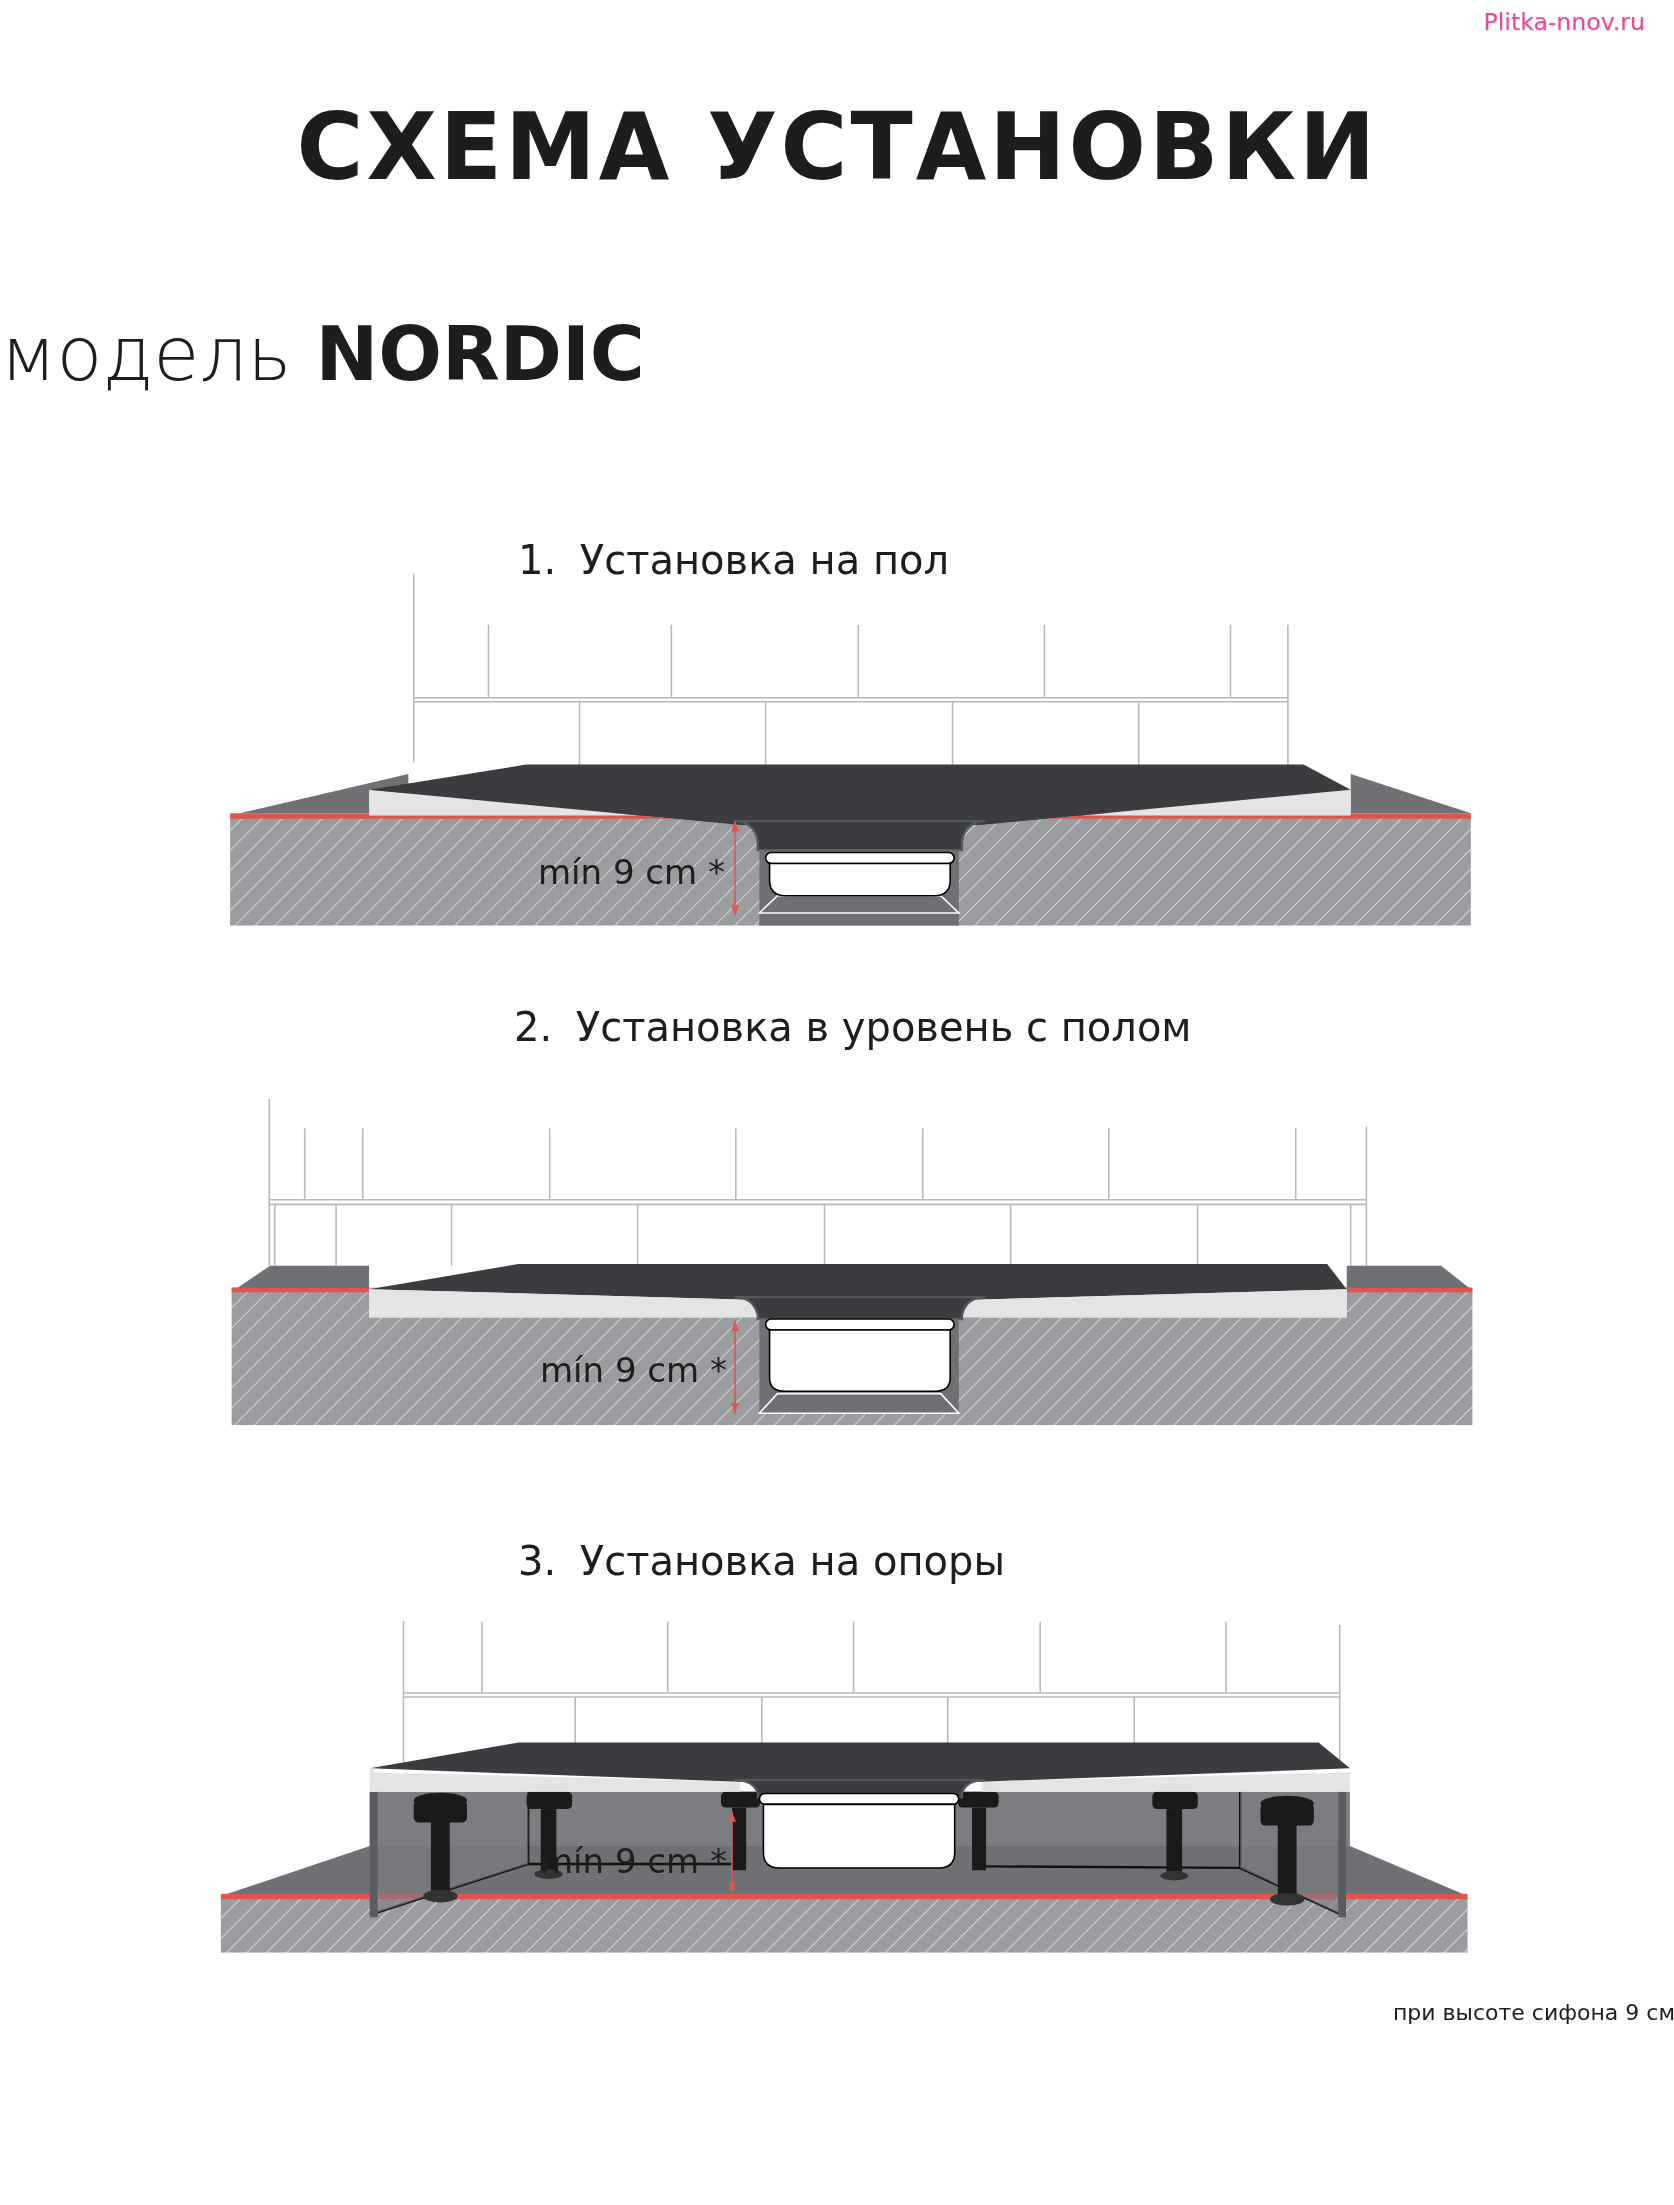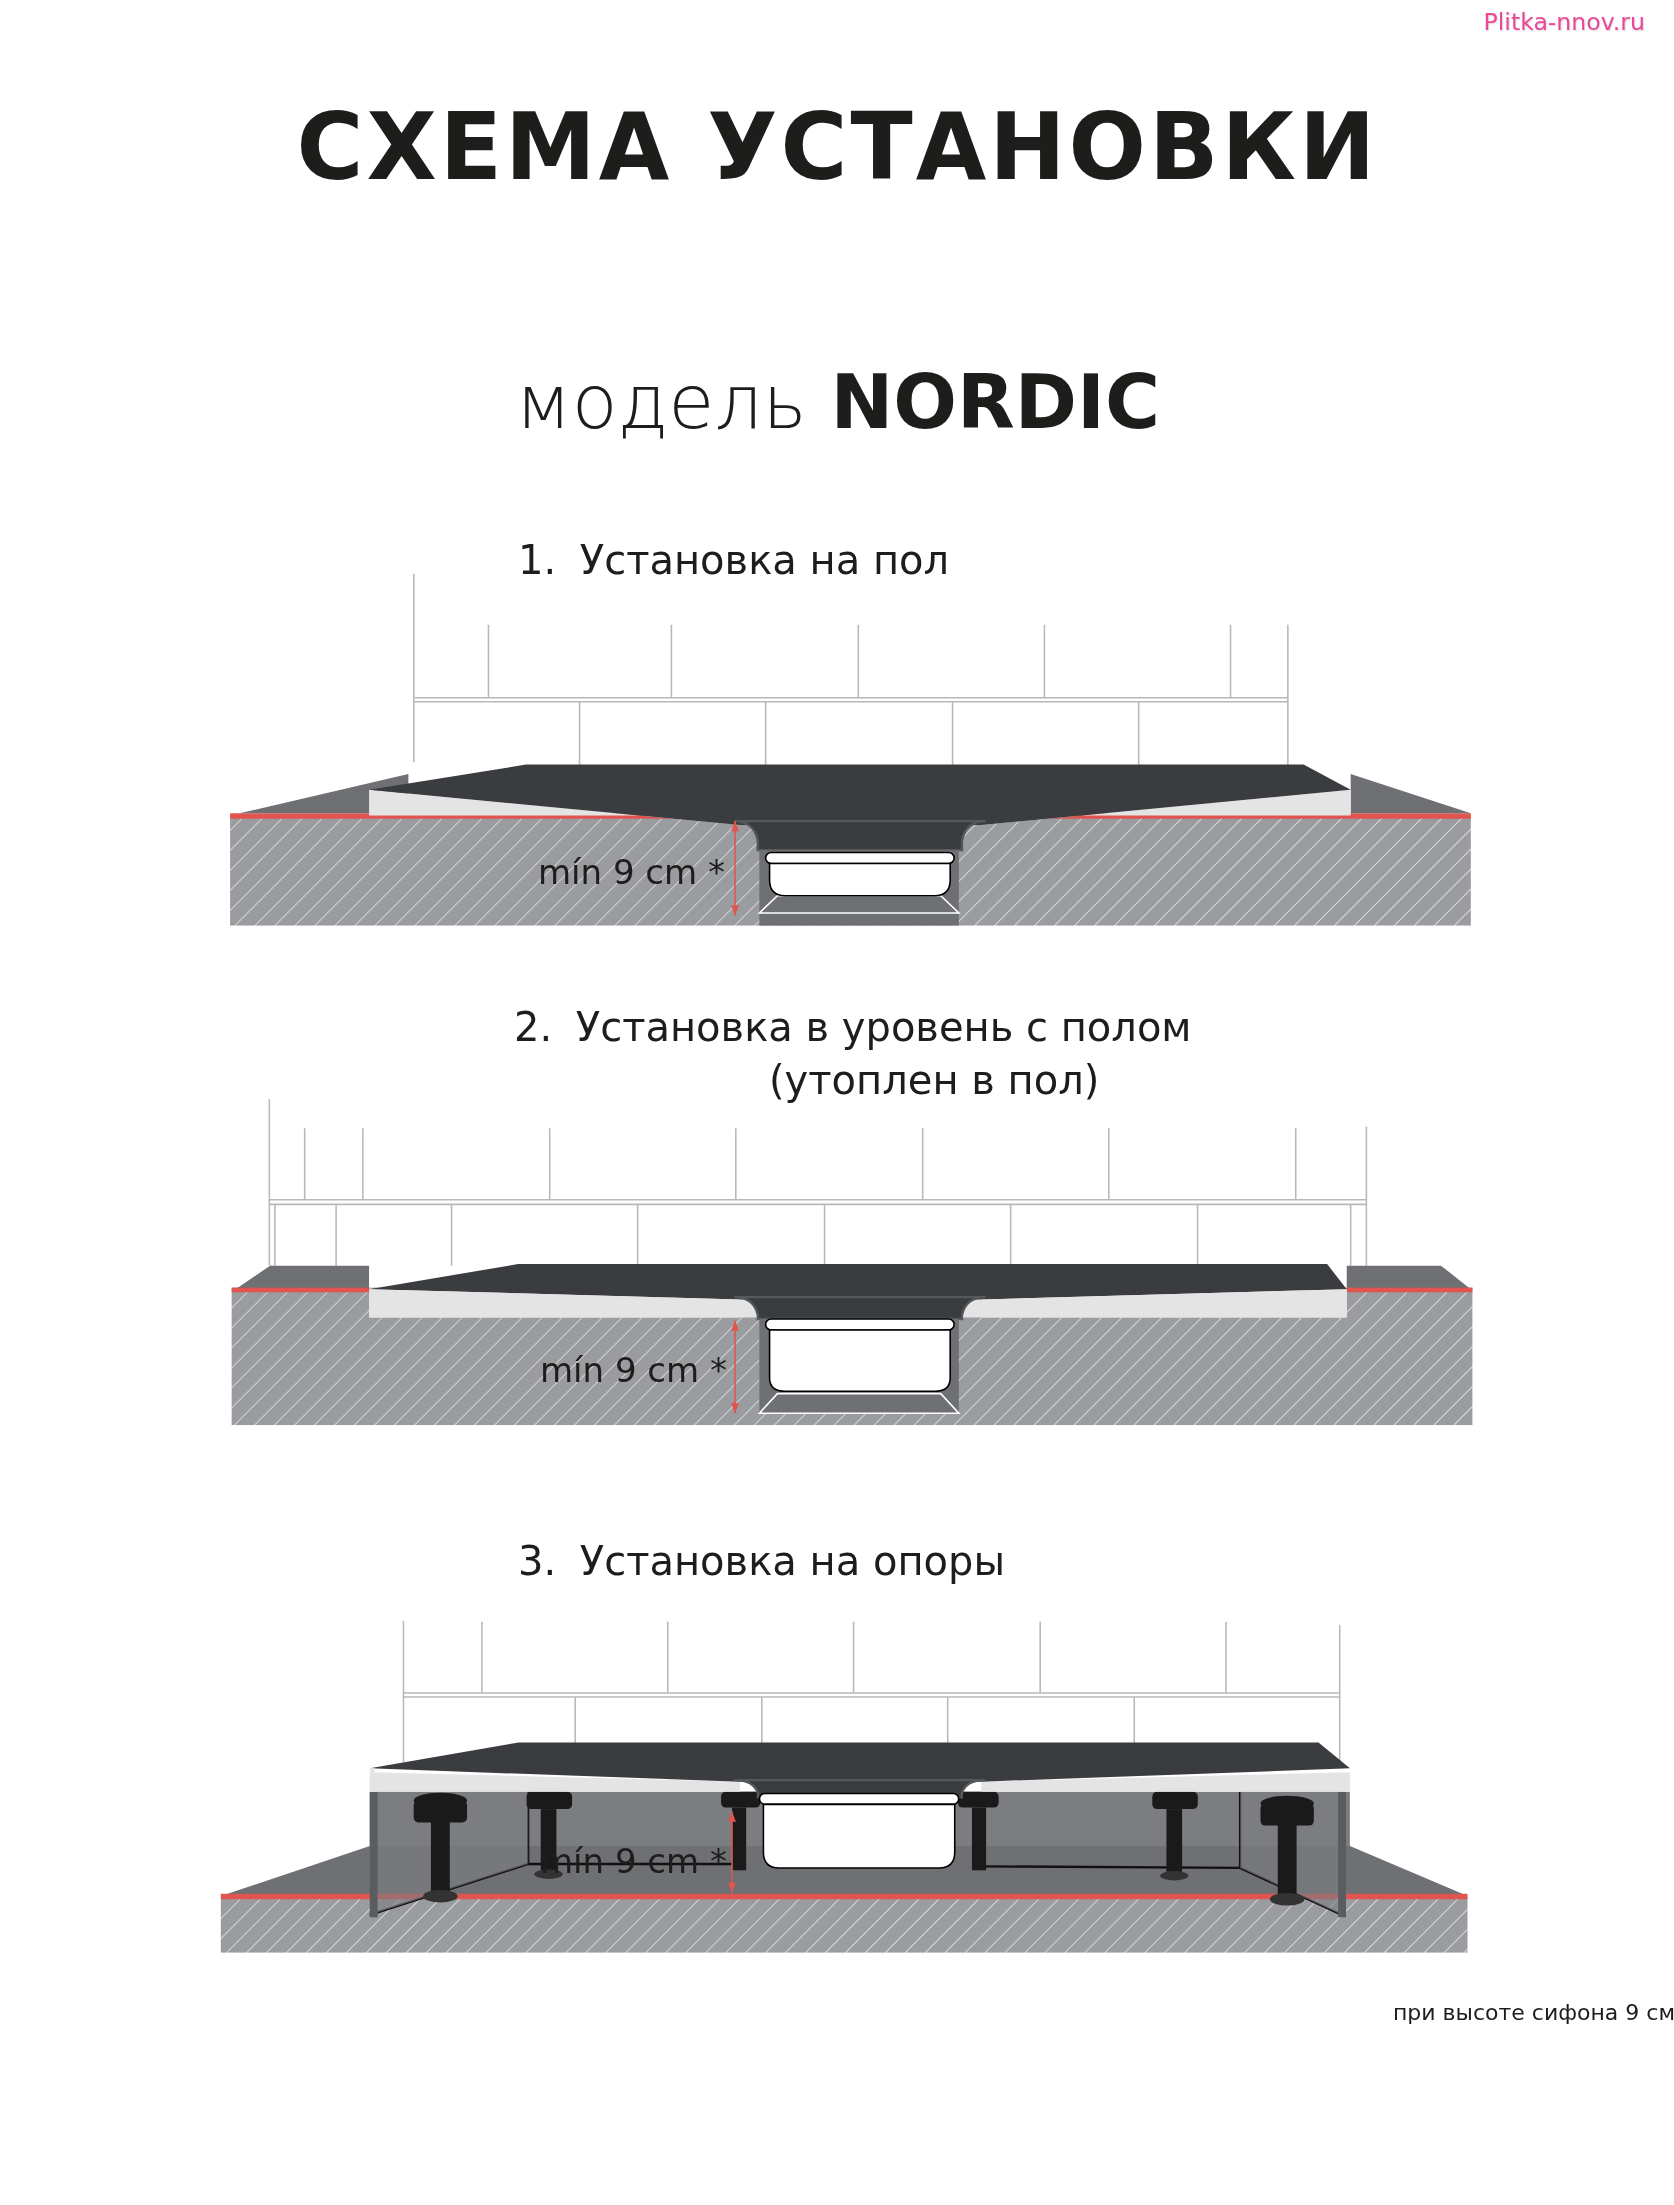--- a/index.html
+++ b/index.html
@@ -2,21 +2,21 @@
 <html style="font-size:12.6px"><head>
 <meta charset="utf-8">
 <style>
   html, body { margin: 0; padding: 0; background: #ffffff; }
   body { width: 1675px; height: 2205px; position: relative; overflow: hidden;
          font-family: "DejaVu Sans", sans-serif; color: #1d1d1b; }
   .watermark { position: absolute; right: 30px; top: 7.9px; font-size: 23.6px;
                color: #ec4899; text-shadow: 0.8px 0.8px 1.6px #d6d6d6; font-family: "DejaVu Sans", sans-serif; }
   .main-title { position: absolute; left: 0; width: 100%; top: 93px; text-align: center;
                 font-size: 93px; font-weight: bold; letter-spacing: 3.1px; transform: scaleX(0.98); }
-  .subtitle { position: absolute; left: 0; width: 100%; top: 310px; text-align: center; font-size: 75px; margin-top: 48px; }
+  .subtitle { position: absolute; left: 0; width: 100%; top: 310px; font-size: 75px; }
   .subtitle .light { font-weight: 300; }
   .subtitle .bold { font-weight: bold; }
   .step-title { position: absolute; font-size: 40px; line-height: 53px; }
   .step-title .num { font-weight: normal; margin-right: 23.6px; }
   .step-title .sub { display: block; padding-left: 255px; }
   .diagram { position: absolute; }
   .measure-label { position: absolute; font-size: 34px; color: #1d1d1b; white-space: nowrap; }
   .footnote { position: absolute; left: 0; width: 100%; top: 1972px; text-align: right; font-size: 22px; margin-top: 28px; }
 </style>
 </head>
@@ -80,21 +80,20 @@
   <path d="M980,1099 L980,1120 Q980,1140 1000,1140 L1190,1140 Q1210,1140 1210,1120 L1210,1099 Z" fill="#ffffff" stroke="#000" stroke-width="2"></path>
 
   <line x1="936" y1="1045" x2="936" y2="1165" stroke="#e05550" stroke-width="2"></line>
   <polygon points="936,1045 931,1058 941,1058" fill="#e05550"></polygon>
   <polygon points="936,1165 931,1152 941,1152" fill="#e05550"></polygon>
 </svg>
 <div class="measure-label" style="left:538px; top:852px;">mín 9 cm *</div>
 
 <div class="step-title" style="left:514px; top:1001px;">
   <span class="num">2.</span><span>Установка в уровень с полом</span>
-  <span class="sub">(утоплен в пол)</span>
 </div>
 
 <svg class="diagram" style="left:0; top:1099px;" width="1675" height="338" viewBox="0 1400 2133 430">
   <defs>
     <pattern id="hatch2" patternUnits="userSpaceOnUse" width="18" height="18" patternTransform="rotate(45)">
       <rect width="18" height="18" fill="#9a9c9f"></rect>
       <line x1="0" y1="0" x2="0" y2="18" stroke="#e6e6e6" stroke-width="2"></line>
     </pattern>
   </defs>
   <g stroke="#b8b8b8" stroke-width="2" fill="none">

